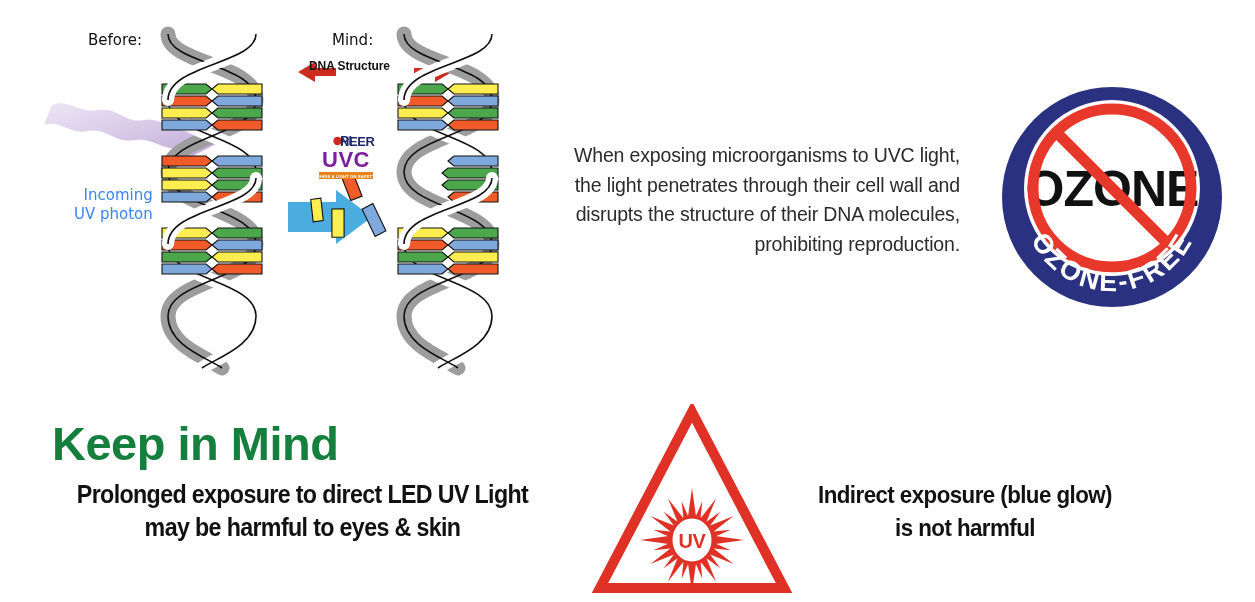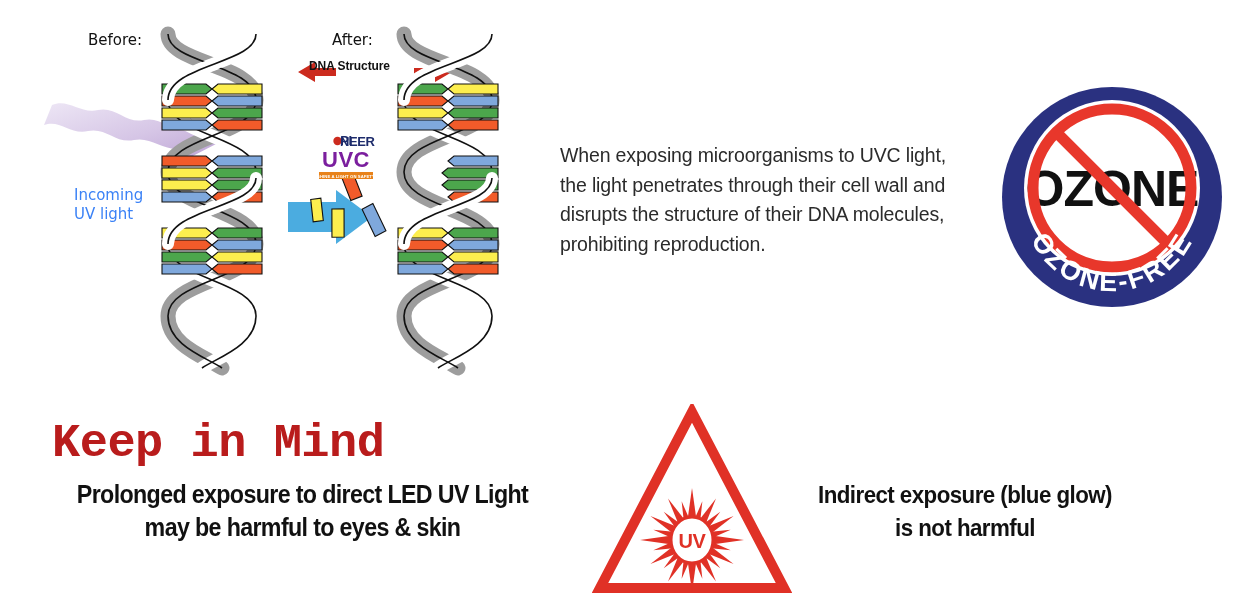--- a/index.html
+++ b/index.html
@@ -9,21 +9,21 @@
   }
   body {
     width: 1255px;
     height: 602px;
     position: relative;
     overflow: hidden;
     font-family: "Liberation Sans", sans-serif;
     color: #1a1a1a;
   }
 
-  .abs { position: absolute; }
+  .abs { position: absolute; text-align: right; }
 
   
   #label-before, #label-after {
     font-family: "DejaVu Sans", sans-serif;
     font-size: 15px;
     color: #111111;
     white-space: nowrap;
   }
   #label-before { left: 88px;  top: 31px; }
   #label-after  { left: 332px; top: 31px; }
@@ -55,26 +55,26 @@
     font-weight: normal;
     font-size: 19.5px;
     line-height: 29.5px;
     color: #2b2b2b;
     letter-spacing: -0.15px;
   }
 
   
   #keep-in-mind-title {
     left: 52px; top: 418px;
-    font-family: Liberation Mono, monospace;
+    font-family: Liberation Sans, sans-serif;
     font-weight: bold;
     font-size: 47px;
     line-height: 52px;
     letter-spacing: -0.5px;
-    color: #b91c1c;
+    color: #15803d;
     white-space: nowrap;
   }
   #keep-in-mind-sub {
     left: 30px; top: 478px;
     width: 545px;
     text-align: center;
     font-family: "Liberation Sans", sans-serif;
     font-weight: bold;
     font-size: 25px;
     line-height: 33px;
@@ -281,25 +281,25 @@
 
       <path d="M96,6 C96,36 8,36 8,72" fill="none" stroke="#ffffff" stroke-width="12" stroke-linecap="round"></path>
       <path d="M96,6 C96,36 8,36 8,72" fill="none" stroke="#111" stroke-width="1.6"></path>
       <path d="M96,150 C96,180 8,180 8,216" fill="none" stroke="#ffffff" stroke-width="12" stroke-linecap="round"></path>
       <path d="M96,150 C96,180 8,180 8,216" fill="none" stroke="#111" stroke-width="1.6"></path>
     </g>
   </svg>
 </div>
 
 <div class="abs" id="label-before">Before:</div>
-<div class="abs" id="label-after">After:</div>
+<div class="abs" id="label-after">Mind:</div>
 <div class="abs" id="label-dna-structure">DNA Structure</div>
 <div class="abs" id="label-photon">
   <div>Incoming</div>
-  <div>UV light</div>
+  <div>UV photon</div>
 </div>
 
 <div class="abs" id="logo-stage">
   <svg width="70" height="54" viewBox="0 0 70 54" xmlns="http://www.w3.org/2000/svg">
     <text x="35" y="13" text-anchor="middle" font-family="Liberation Sans, sans-serif" font-weight="bold" font-size="13" letter-spacing="-0.4" fill="#1D2B6B">PI</text>
     <circle cx="26.5" cy="9" r="4.2" fill="#CC2B1E"></circle>
     <text x="29" y="13.5" font-family="Liberation Sans, sans-serif" font-weight="bold" font-size="13" letter-spacing="-0.4" fill="#1D2B6B">NEER</text>
     <text x="35" y="35" text-anchor="middle" font-family="Liberation Sans, sans-serif" font-weight="bold" font-size="22" letter-spacing="0.5" fill="#7B1F9E">UVC</text>
     <rect x="8" y="40" width="54" height="7" fill="#E8821A"></rect>
     <text x="35" y="45.6" text-anchor="middle" font-family="Liberation Sans, sans-serif" font-weight="bold" font-size="4.2" letter-spacing="0.1" fill="#ffffff">SHINE A LIGHT ON SAFETY</text>

